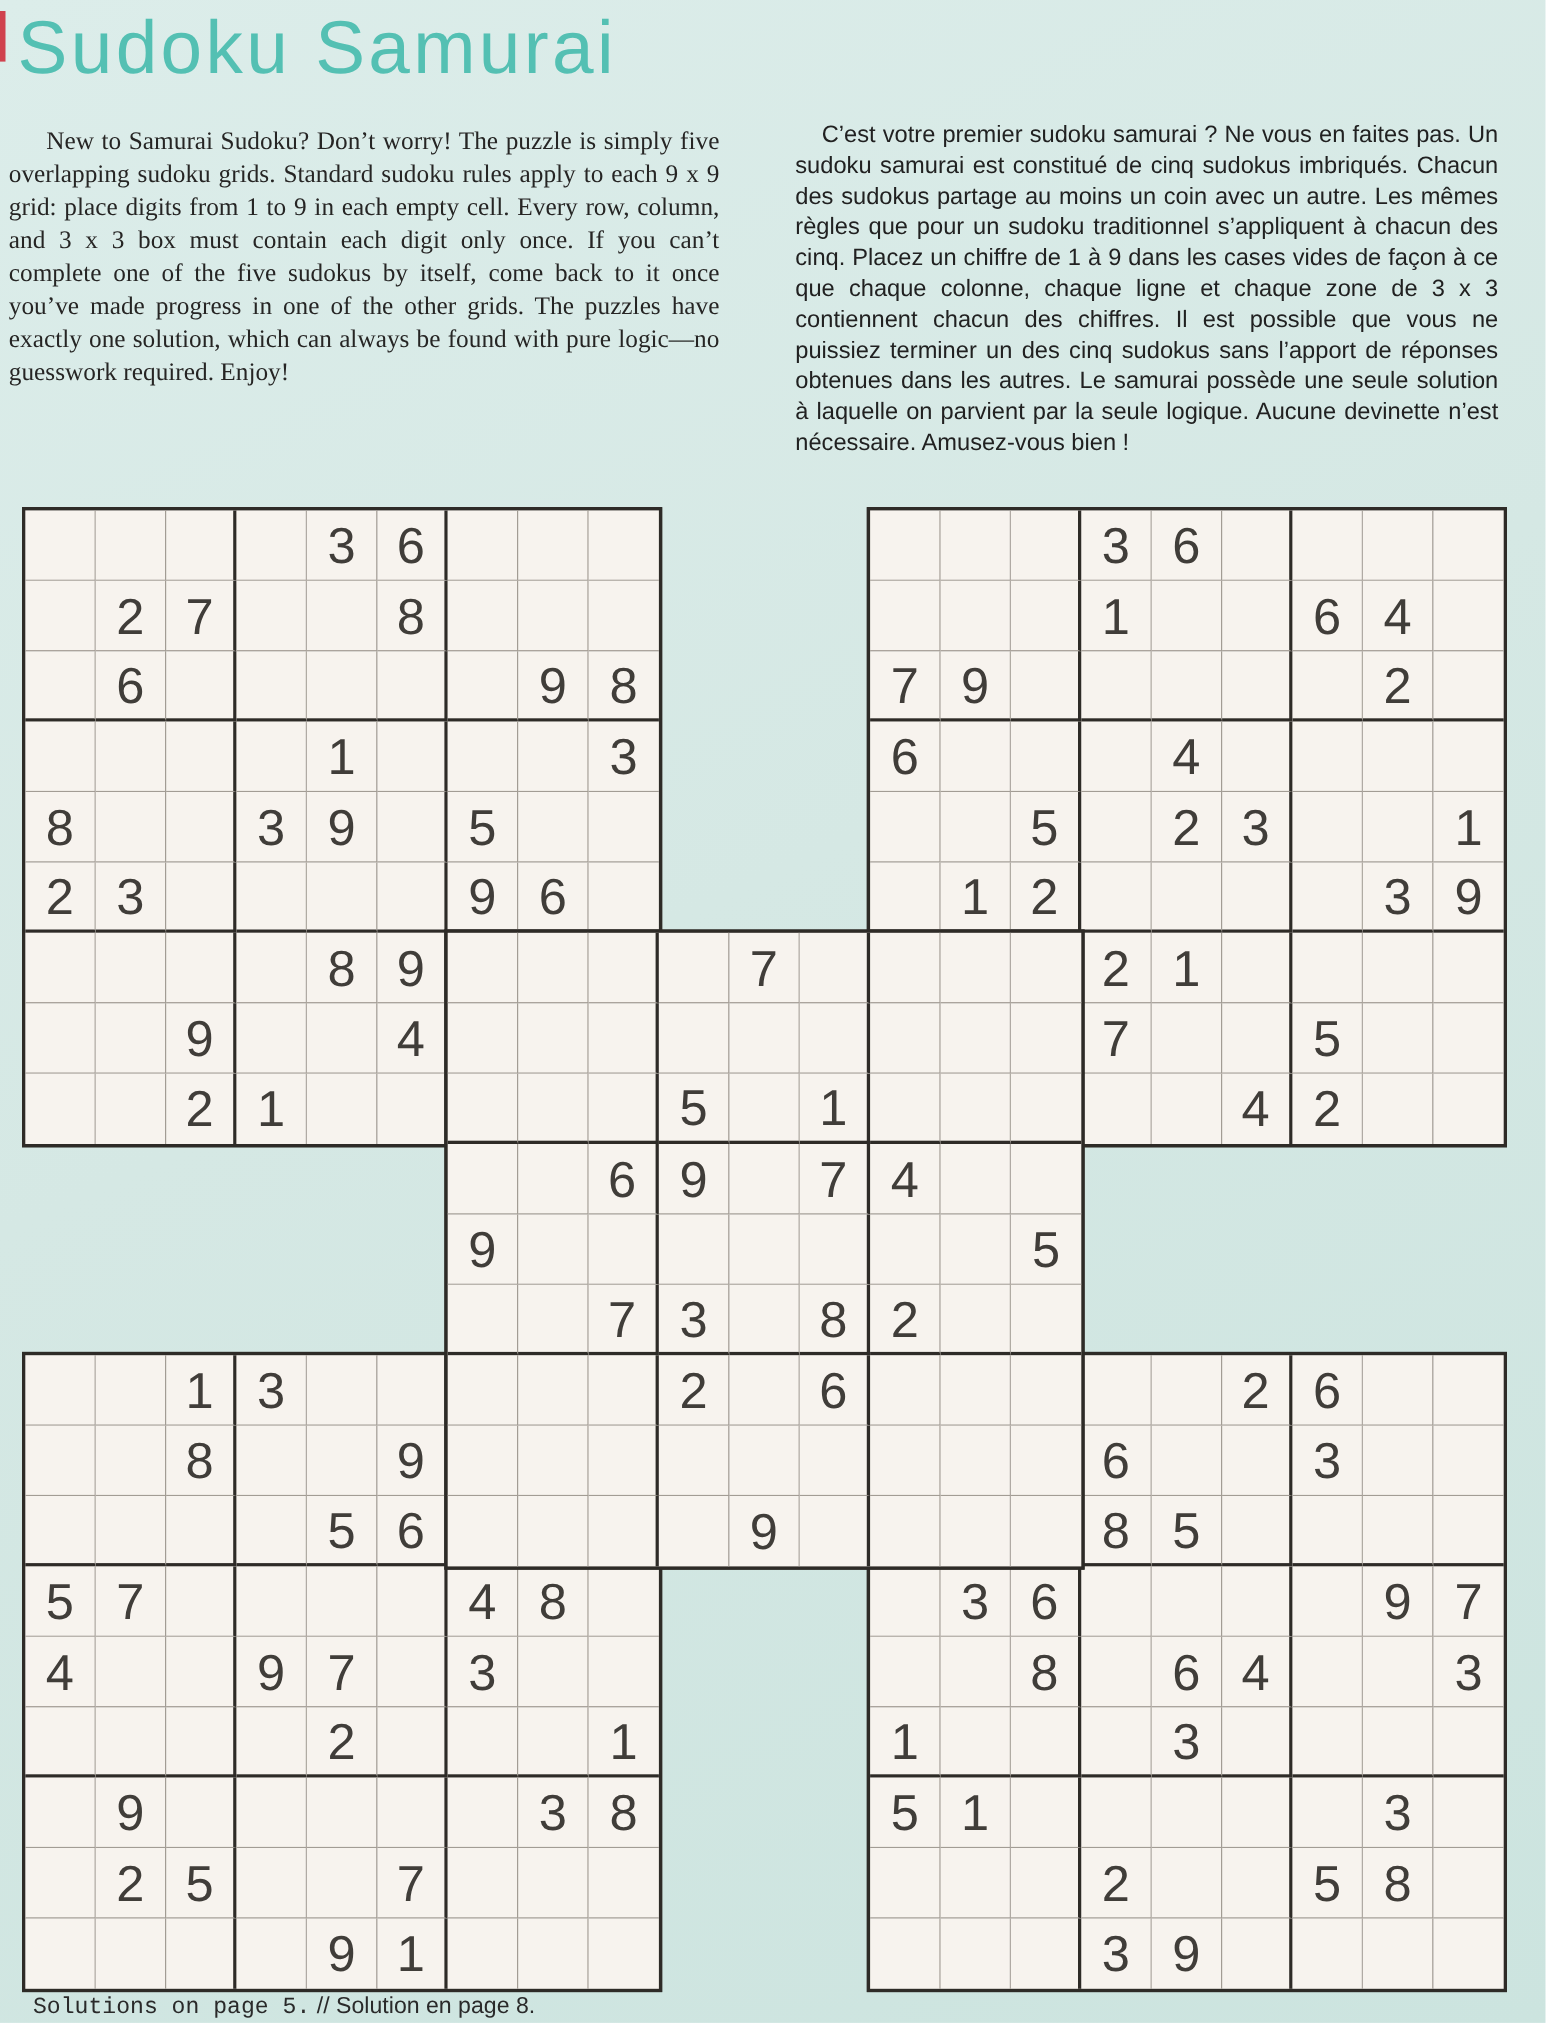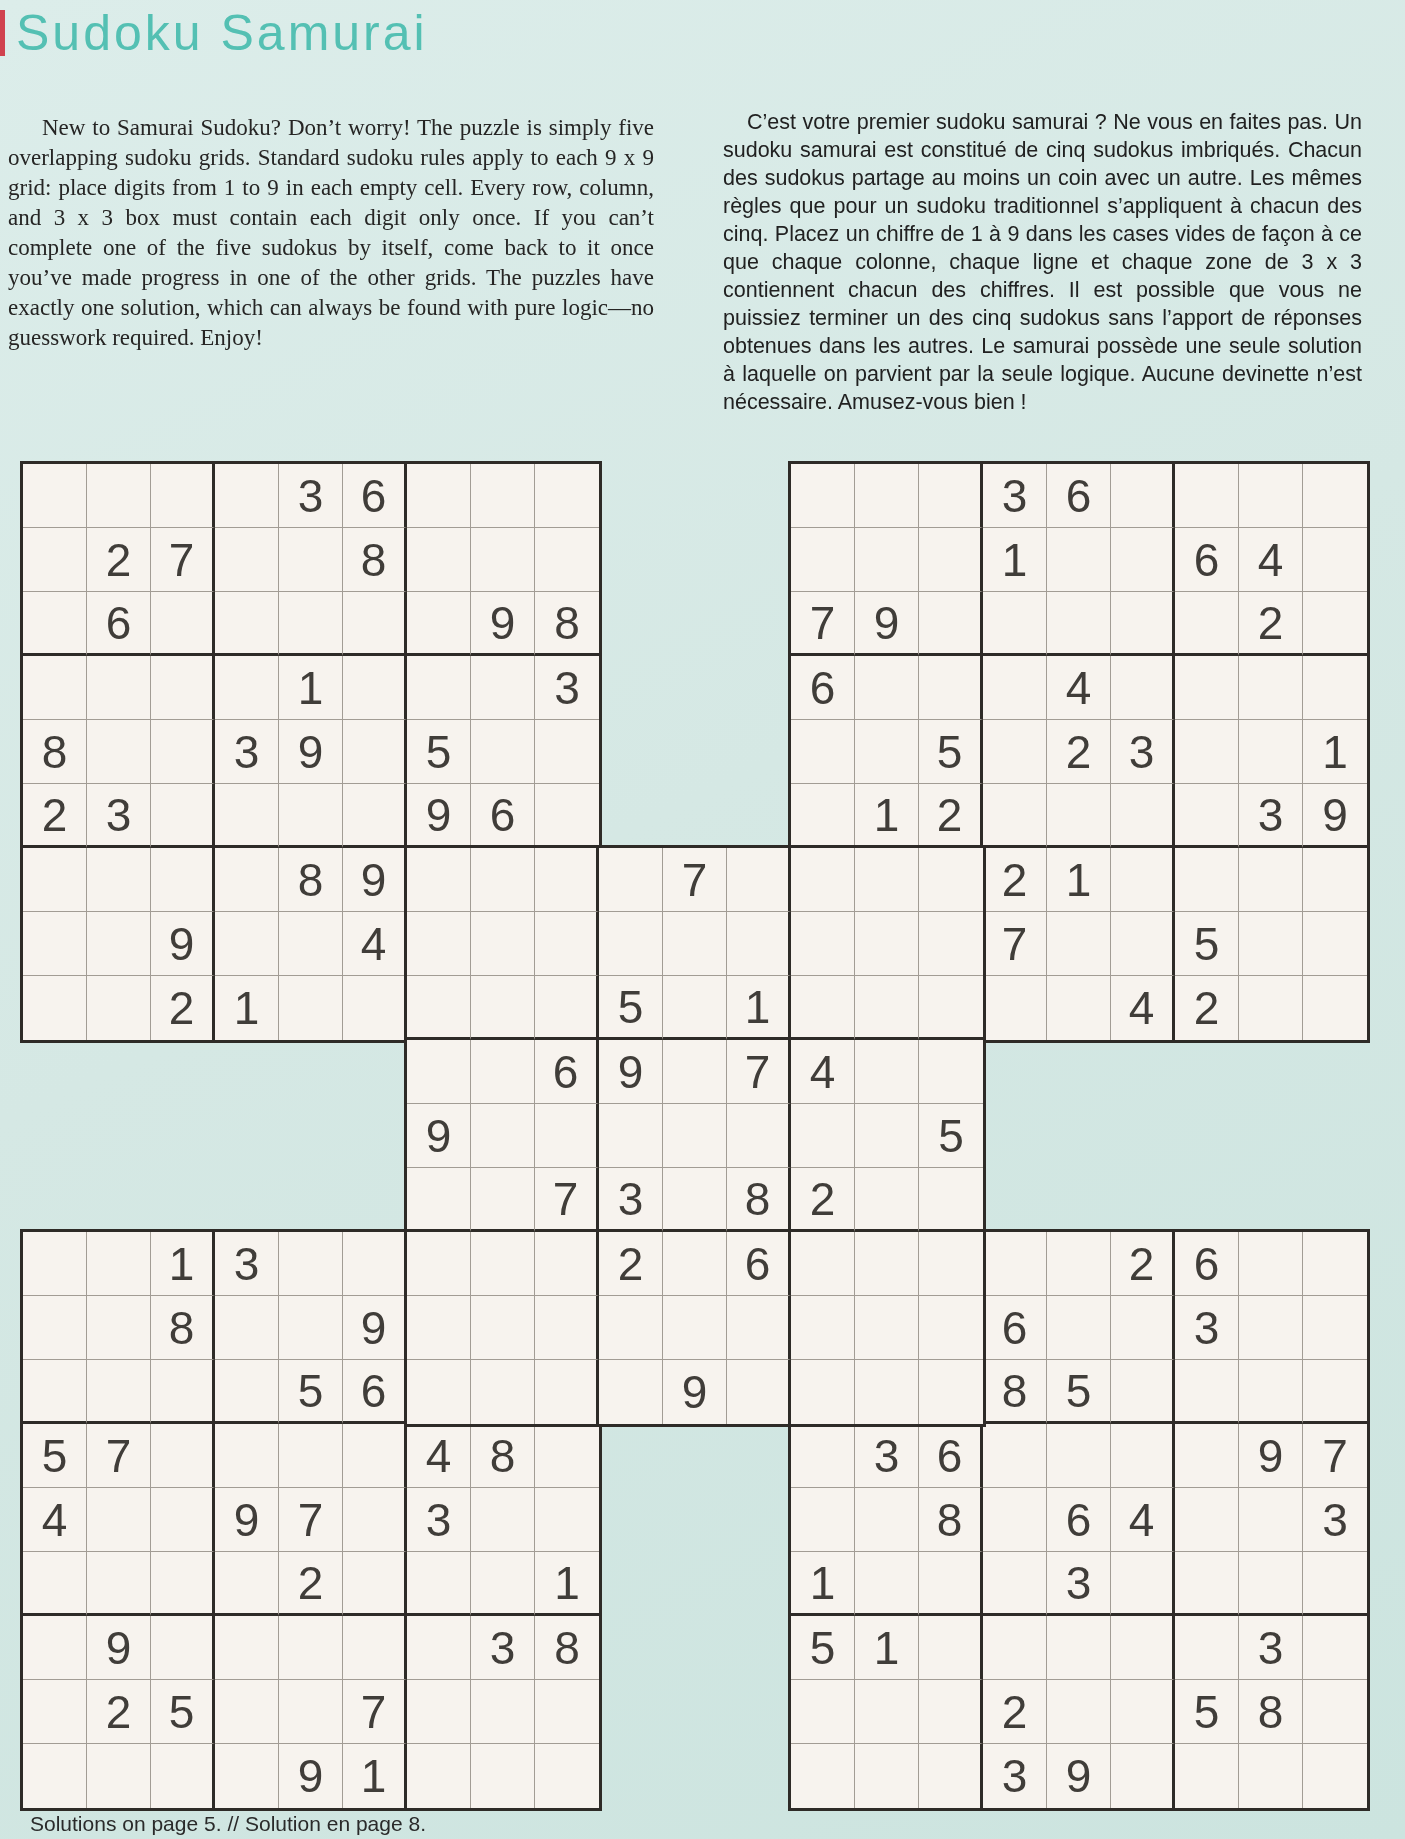--- a/index.html
+++ b/index.html
@@ -13,21 +13,21 @@
   .red-mark {
     position: absolute; left: 0; top: 10px;
     width: 5px; height: 46px;
     background: #d0424e;
   }
   .page-title {
     position: absolute; left: 16px; top: 4px;
     margin: 0;
     font-family: "Liberation Sans", sans-serif;
     font-weight: 400;
-    font-size: 50px;
+    font-size: 68px;
     letter-spacing: 3px;
     color: #54c0b3;
   }
   .intro-en {
     position: absolute; left: 8px; top: 90px;
     width: 646px;
     font-family: Liberation Serif, serif;
     font-size: 23px; line-height: 30px;
     text-align: justify; text-indent: 34px;
     color: #262524;
@@ -67,21 +67,21 @@
   }
   .scell.tr3 { border-right: 3px solid #2e2b27; }
   .scell.tb3 { border-bottom: 3px solid #2e2b27; }
   .scell.last-c { border-right: none; }
   .scell.last-r { border-bottom: none; }
   .page-footer {
     position: absolute; left: 30px; top: 1812px;
     font-size: 21px; color: #2a2a2a;
     white-space: nowrap;
   }
-  .page-footer .f-en { font-family: Liberation Sans, sans-serif; }
+  .page-footer .f-en { font-family: Liberation Mono, monospace; }
   .page-footer .f-fr { font-family: "Liberation Sans", sans-serif; margin-left: 6px; }
 </style>
 </head>
 <body>
 
 <div class="red-mark"></div>
 
 <h1 class="page-title">Sudoku Samurai</h1>
 
 <p class="intro-en">New to Samurai Sudoku? Don’t worry! The puzzle is simply five overlapping sudoku grids. Standard sudoku rules apply to each 9 x 9 grid: place digits from 1 to 9 in each empty cell. Every row, column, and 3 x 3 box must contain each digit only once. If you can’t complete one of the five sudokus by itself, come back to it once you’ve made progress in one of the other grids. The puzzles have exactly one solution, which can always be found with pure logic—no guesswork required. Enjoy!</p>

